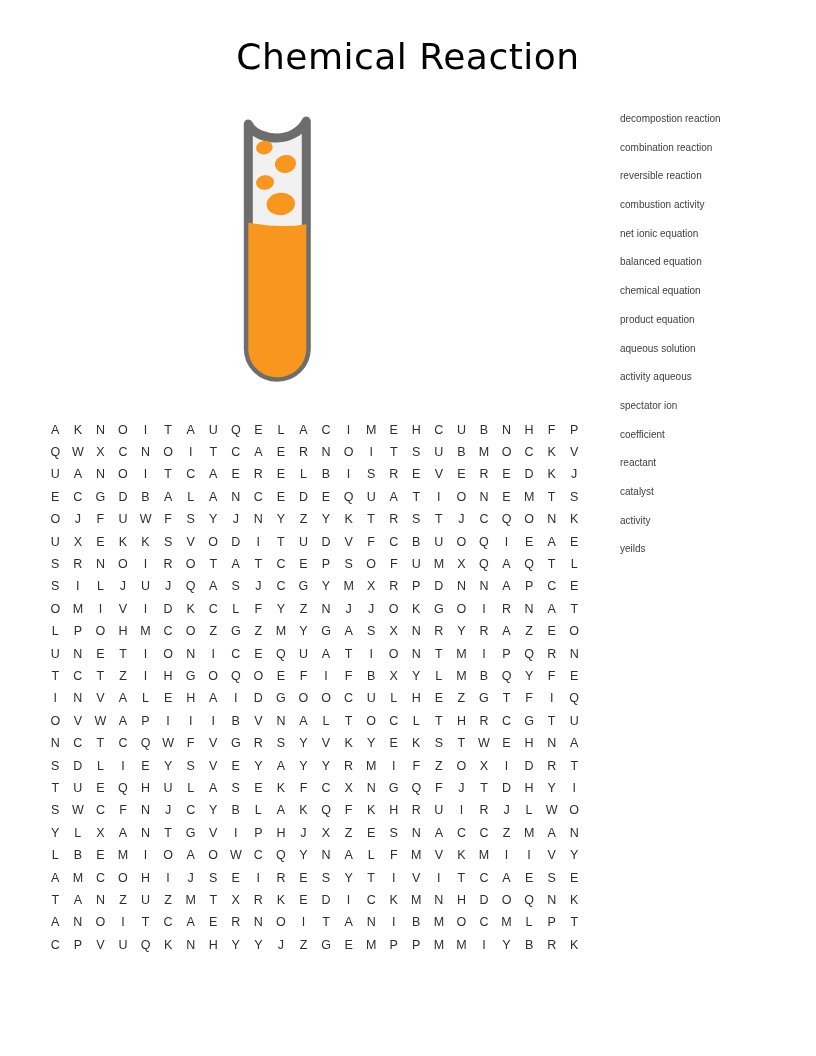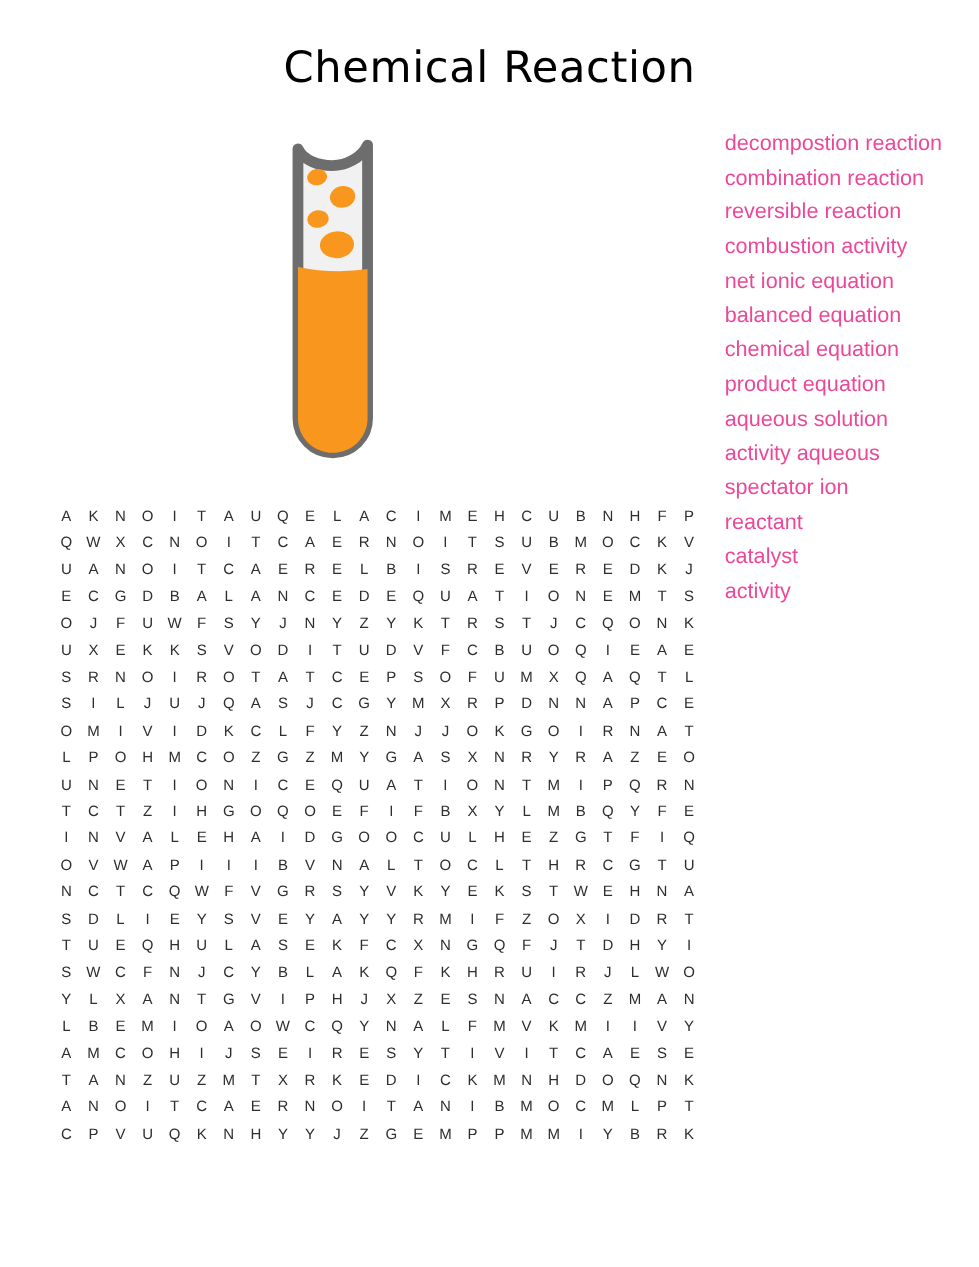--- a/index.html
+++ b/index.html
@@ -35,24 +35,25 @@
     height: 278px;
   }
   .word-list {
     position: absolute;
     left: 604px;
     top: 111px;
     width: 200px;
   }
   .word {
     height: 28.7px;
-    font-size: 18px;
+    font-size: 10px;
     line-height: 16px;
-    color: #ec4899;
+    color: #404040;
     white-space: nowrap;
+    margin-left: 16px;
   }
   .letter-grid {
     position: absolute;
     left: 44px;
     top: 418.5px;
     display: grid;
     grid-template-columns: repeat(24, 22.57px);
     grid-auto-rows: 22.4px;
   }
   .cell {
@@ -105,23 +106,25 @@
       <div class="word">combination reaction</div>
       <div class="word">reversible reaction</div>
       <div class="word">combustion activity</div>
       <div class="word">net ionic equation</div>
       <div class="word">balanced equation</div>
       <div class="word">chemical equation</div>
       <div class="word">product equation</div>
       <div class="word">aqueous solution</div>
       <div class="word">activity aqueous</div>
       <div class="word">spectator ion</div>
+      <div class="word">coefficient</div>
       <div class="word">reactant</div>
       <div class="word">catalyst</div>
       <div class="word">activity</div>
+      <div class="word">yeilds</div>
     </div>
 
   <div class="letter-grid">
       <div class="cell">A</div>
       <div class="cell">K</div>
       <div class="cell">N</div>
       <div class="cell">O</div>
       <div class="cell">I</div>
       <div class="cell">T</div>
       <div class="cell">A</div>

